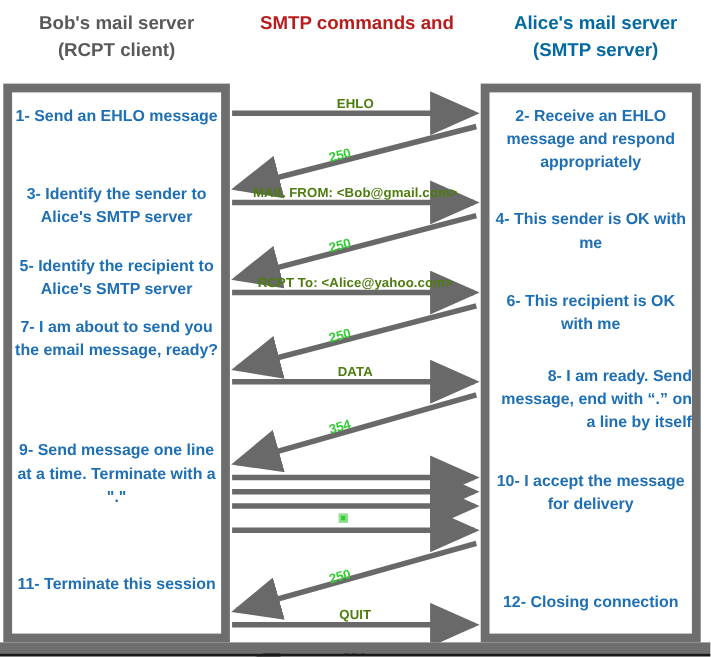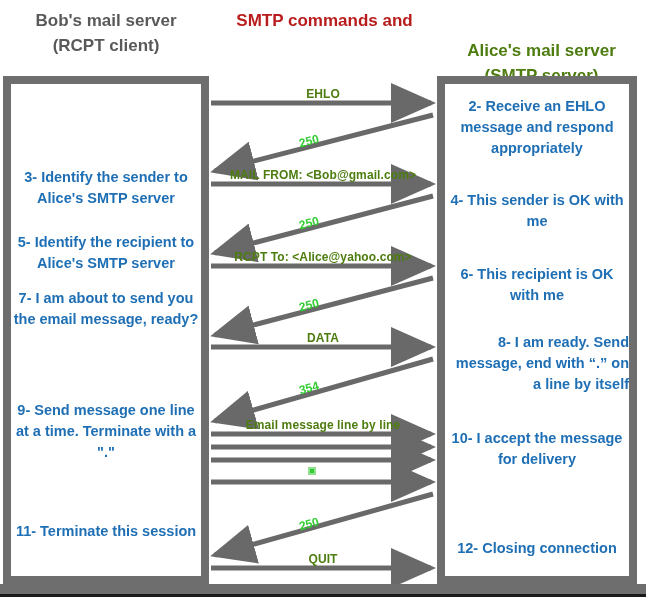--- a/index.html
+++ b/index.html
@@ -16,21 +16,21 @@
   .heading{
     position:absolute;
     text-align:center;
     font-weight:bold;
     font-size:17px;
     line-height:25px;
     top:8px;
   }
   #head-left{left:0px;width:212px;color:#595959;}
   #head-mid{left:212px;width:225px;color:#b91c1c;}
-  #head-right{left:437px;width:209px;color:#4d7c0f;margin-top:30px;}
+  #head-right{left:437px;width:209px;color:#0369a1;}
 
   
   .frame{
     position:absolute;
     background:#6e6e6e;
     box-sizing:border-box;
     padding:8px;
   }
   .frame > .inner{
     width:100%;height:100%;
@@ -108,20 +108,21 @@
   <div class="heading" id="head-mid">
     <div>SMTP commands and</div>
   </div>
   <div class="heading" id="head-right">
     <div>Alice's mail server</div>
     <div>(SMTP server)</div>
   </div>
 
   <div class="frame" id="frame-left">
     <div class="inner">
+      <div class="step left" style="top:12px;">1- Send an EHLO message</div>
       <div class="step left" style="top:83px;">3- Identify the sender to Alice's SMTP server</div>
       <div class="step left" style="top:148px;">5- Identify the recipient to Alice's SMTP server</div>
       <div class="step left" style="top:204px;">7- I am about to send you the email message, ready?</div>
       <div class="step left" style="top:316px;">9- Send message one line at a time. Terminate with a "."</div>
       <div class="step left" style="top:437px;">11- Terminate this session</div>
     </div>
   </div>
 
   <div class="frame" id="frame-right">
     <div class="inner">
@@ -181,21 +182,20 @@
     </svg>
 
     <div class="cmd" style="left:0;width:228px;top:11px;">EHLO</div>
     <div class="code" style="left:90px;top:58px;transform:rotate(-14.5deg);">250</div>
     <div class="cmd" style="left:0;width:228px;top:92px;">MAIL FROM: &lt;Bob@gmail.com&gt;</div>
     <div class="code" style="left:90px;top:140px;transform:rotate(-14.5deg);">250</div>
     <div class="cmd" style="left:0;width:228px;top:174px;">RCPT To: &lt;Alice@yahoo.com&gt;</div>
     <div class="code" style="left:90px;top:222px;transform:rotate(-14.5deg);">250</div>
     <div class="cmd" style="left:0;width:228px;top:255px;">DATA</div>
     <div class="code" style="left:90px;top:305px;transform:rotate(-15.5deg);">354</div>
-    <div class="cmd" style="left:0;width:228px;top:342px;">Email message line by line</div>
     <div class="dotmark" style="left:99px;top:391px;"></div>
     <div class="code" style="left:90px;top:441px;transform:rotate(-15.5deg);">250</div>
     <div class="cmd" style="left:0;width:228px;top:476px;">QUIT</div>
     <div class="cmd" style="left:0;width:228px;top:508px;">221</div>
   </div>
 
   <div id="bottom-band"></div>
   <div id="bottom-rule"></div>
 
 </div>

